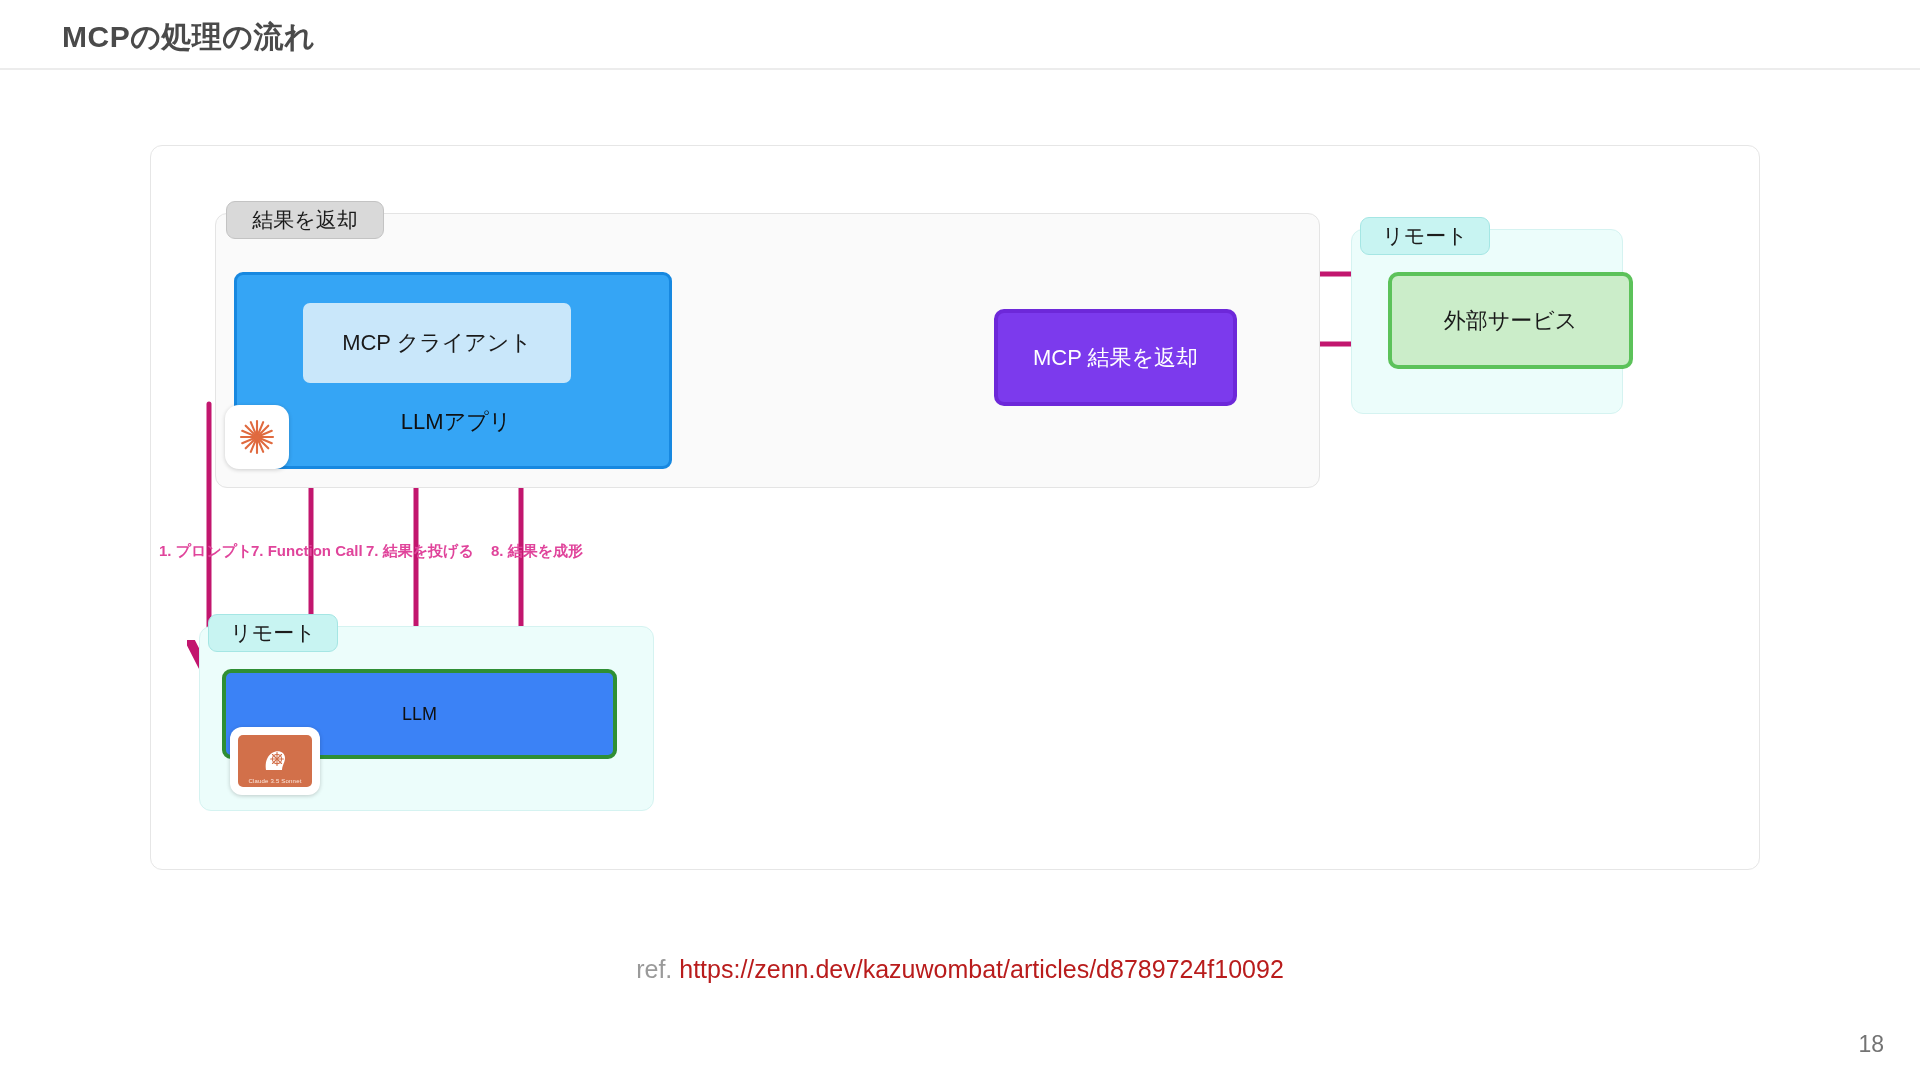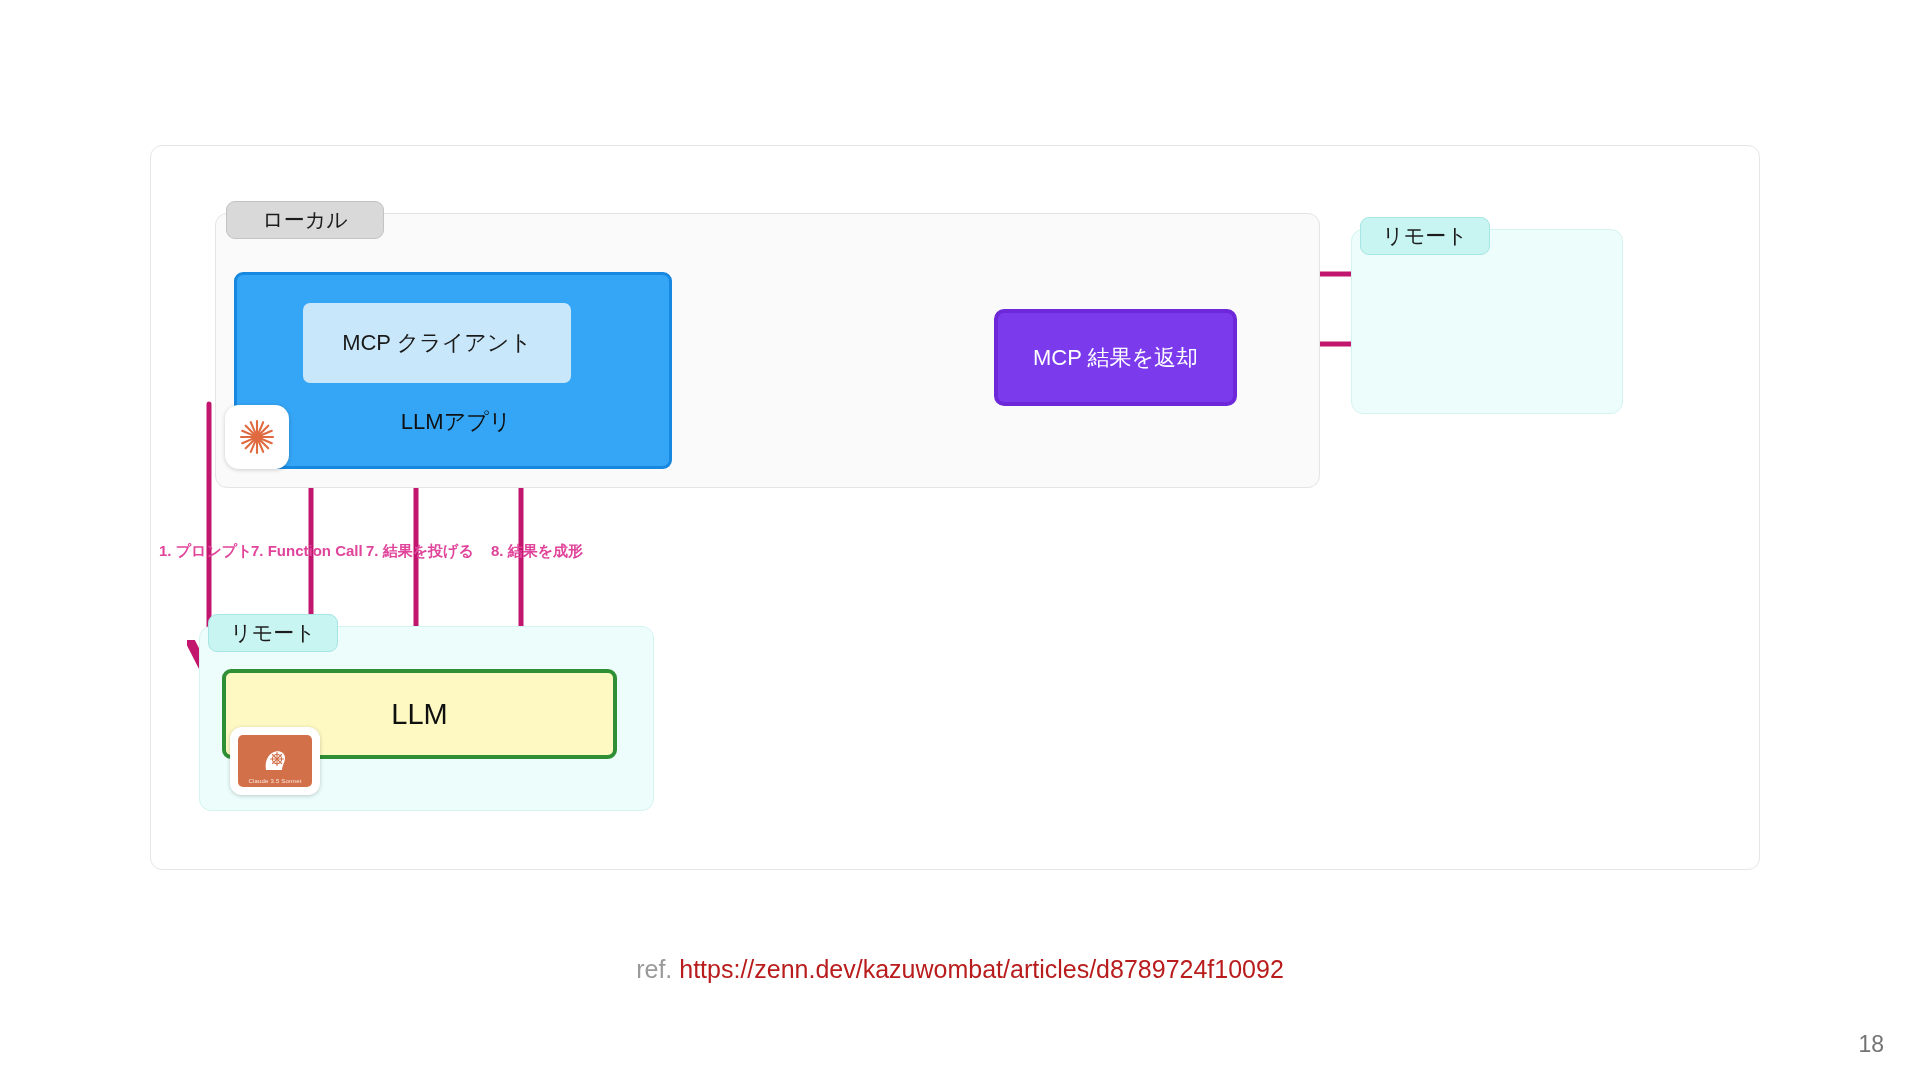--- a/index.html
+++ b/index.html
@@ -99,23 +99,23 @@
   
   .remote-bottom {
     position: absolute; left: 48px; top: 480px;
     width: 455px; height: 185px;
     background: #ecfdfb; border: 1.5px solid #d5f3f1; border-radius: 12px;
   }
   .remote-bottom .badge-remote { left: 8px; top: -13px; width: 130px; height: 38px; }
   .llm-box {
     position: absolute; left: 22px; top: 42px;
     width: 395px; height: 90px;
-    background: #fef9c3; border: 4px solid #2f8f34; border-radius: 9px;
-    display: flex; align-items: center; justify-content: center;
-    font-size: 29px; color: #101010;
+    background: #3b82f6; border: 4px solid #2f8f34; border-radius: 9px;
+    display: flex; align-items: center; justify-content: center;
+    font-size: 18px; color: #101010;
   }
   .claude-icon {
     position: absolute; left: 30px; top: 100px;
     width: 90px; height: 68px; background: #fff; border-radius: 12px;
     box-shadow: 0 1px 4px rgba(0,0,0,.2);
     display: flex; align-items: center; justify-content: center;
   }
   .claude-chip {
     width: 74px; height: 52px; background: #d2704a; border-radius: 5px;
     position: relative; display: flex; align-items: center; justify-content: center;
@@ -143,20 +143,23 @@
   .page-num {
     position: absolute; right: 36px; bottom: 22px;
     font-size: 23px; color: #737373;
   }
 </style>
 </head>
 <body>
 
 <div class="slide">
 
+  <div class="header">
+    <div class="header-title">MCPの処理の流れ</div>
+  </div>
 
   <div class="diagram-frame">
 
     <svg class="arrows" viewBox="0 0 1610 725">
       <defs>
         <marker id="ah" markerWidth="9" markerHeight="9" refX="5.6" refY="4.5" orient="auto">
           <path d="M0,0.6 L7.6,4.5 L0,8.4" fill="none" stroke="#c2166e" stroke-width="1.9" stroke-linecap="round" stroke-linejoin="round"></path>
         </marker>
       </defs>
       <g stroke="#c2166e" stroke-width="5" fill="none" stroke-linecap="round">
@@ -183,21 +186,21 @@
     <div class="flow-label" style="left:435px; top:188px;">6. 結果を返却</div>
     <div class="flow-label" style="left:1030px; top:117px;">4. アクション実行</div>
     <div class="flow-label" style="left:1042px; top:188px;">5. 結果を返却</div>
 
     <div class="flow-label" style="left:8px; top:396px;">1. プロンプト</div>
     <div class="flow-label" style="left:100px; top:396px;">7. Function Call</div>
     <div class="flow-label" style="left:215px; top:396px;">7. 結果を投げる</div>
     <div class="flow-label" style="left:340px; top:396px;">8. 結果を成形</div>
 
     <div class="local-group">
-      <div class="badge badge-local">ローカル</div>
+      <div class="badge badge-local">結果を返却</div>
 
       <div class="llm-app">
         <div class="mcp-client">MCP クライアント</div>
         <div class="llm-app-label">LLMアプリ</div>
         <div class="anthropic-icon">
           <svg width="40" height="40" viewBox="0 0 40 40" aria-hidden="true">
             <g stroke="#e06a3f" stroke-width="2.1" stroke-linecap="round">
               <line x1="20" y1="20" x2="20" y2="4"></line>
               <line x1="20" y1="20" x2="20" y2="36"></line>
               <line x1="20" y1="20" x2="4" y2="20"></line>
@@ -218,20 +221,21 @@
             <circle cx="20" cy="20" r="2.6" fill="#e06a3f"></circle>
           </svg>
         </div>
       </div>
 
       <div class="mcp-server">MCP 結果を返却</div>
     </div>
 
     <div class="remote-right">
       <div class="badge badge-remote">リモート</div>
+      <div class="external-service">外部サービス</div>
     </div>
 
     <div class="remote-bottom">
       <div class="badge badge-remote">リモート</div>
       <div class="llm-box">LLM</div>
       <div class="claude-icon">
         <div class="claude-chip">
           <svg width="30" height="30" viewBox="0 0 30 30" aria-hidden="true">
             <path d="M6,24 C5,18 6,11 12,7 C18,3 25,6 25,12 C25,17 22,19 22,24 Z" fill="#ffffff"></path>
             <circle cx="17" cy="13" r="4.6" fill="none" stroke="#d2704a" stroke-width="1.1"></circle>

